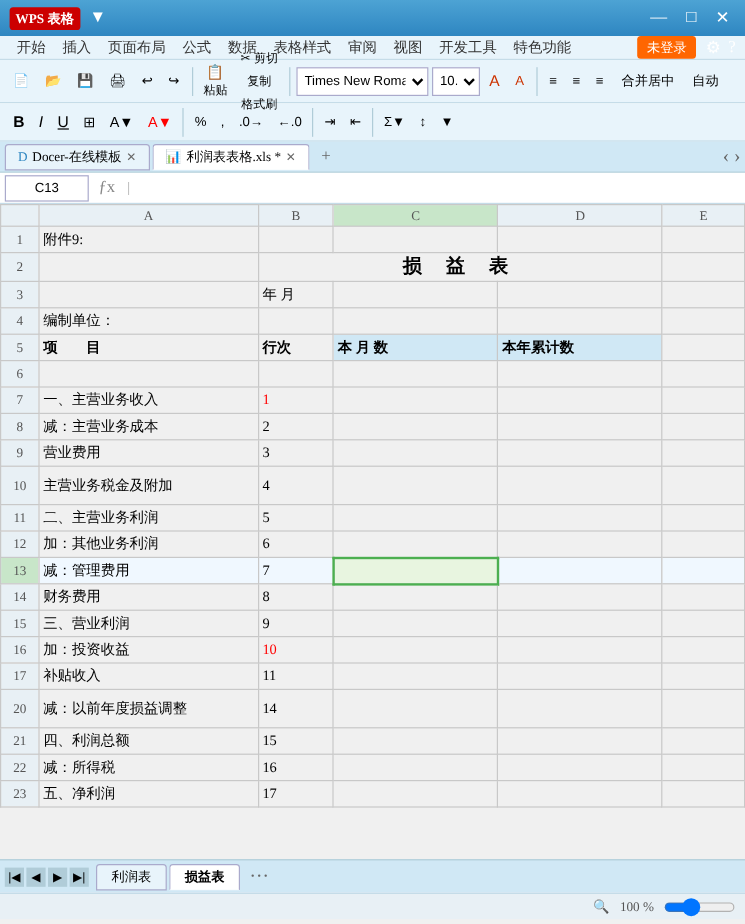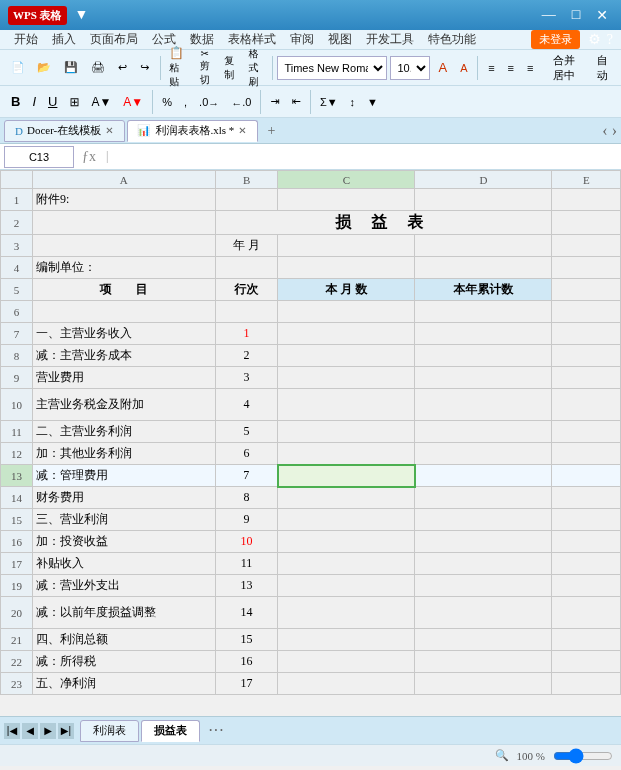--- a/index.html
+++ b/index.html
@@ -206,21 +206,21 @@
       font-size: 11px;
       height: 18px;
     }
 
     .col-A { width: 160px; }
     .col-B { width: 55px; }
     .col-C { width: 120px; }
     .col-D { width: 120px; }
     .col-E { width: 60px; }
 
-    .cell-center { text-align: center; }
+    .cell-center { }
     .cell-red { color: red; }
     .cell-title { text-align: center; font-size: 16px; font-weight: bold; letter-spacing: 8px; }
 
     
     .sheet-tabs-bar {
       height: 28px;
       background: #d0e8f5;
       display: flex;
       align-items: center;
       padding: 0 4px;
@@ -296,21 +296,21 @@
   <button class="tb-btn" title="保存">💾</button>
   <button class="tb-btn" title="打印">🖨</button>
   <button class="tb-btn" title="撤销">↩</button>
   <button class="tb-btn" title="重做">↪</button>
   <div class="toolbar-separator"></div>
 
   <div style="display:flex;flex-direction:column;align-items:center;cursor:pointer;border:1px solid transparent;padding:1px 3px;border-radius:2px;">
     <span>📋</span>
     <span style="font-size:10px;">粘贴</span>
   </div>
-  <div style="display:flex;flex-direction:row;font-size:10px;gap:1px;">
+  <div style="display:flex;flex-direction:column;font-size:10px;gap:1px;">
     <button class="tb-btn" style="font-size:10px;height:auto;padding:1px 3px;">✂ 剪切</button>
     <button class="tb-btn" style="font-size:10px;height:auto;padding:1px 3px;">复制</button>
     <button class="tb-btn" style="font-size:10px;height:auto;padding:1px 3px;">格式刷</button>
   </div>
 
   <div class="toolbar-separator"></div>
 
   <select class="font-select">
     <option>Times New Roman</option>
   </select>
@@ -552,28 +552,20 @@
           <tr>
             <th class="row-header">17</th>
             <td>补贴收入</td>
             <td class="cell-center">11</td>
             <td></td>
             <td></td>
             <td></td>
           </tr>
 
 
-          <tr>
-            <th class="row-header">19</th>
-            <td>减：营业外支出</td>
-            <td class="cell-center">13</td>
-            <td></td>
-            <td></td>
-            <td></td>
-          </tr>
 
           <tr style="height:32px;">
             <th class="row-header">20</th>
             <td style="white-space:normal;line-height:1.3;">减：以前年度损益调整</td>
             <td class="cell-center">14</td>
             <td></td>
             <td></td>
             <td></td>
           </tr>
 

